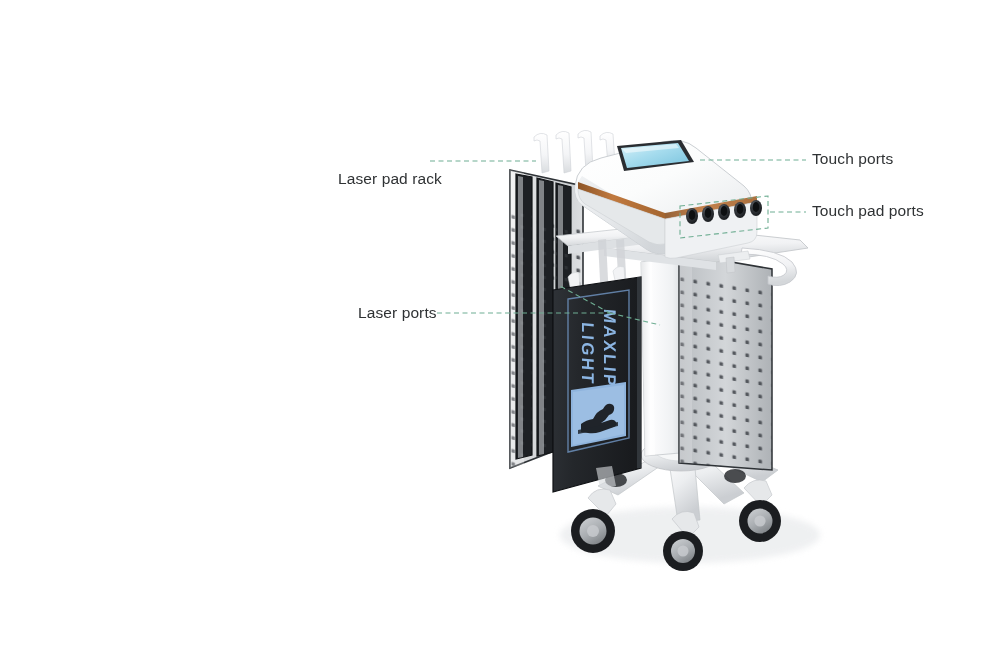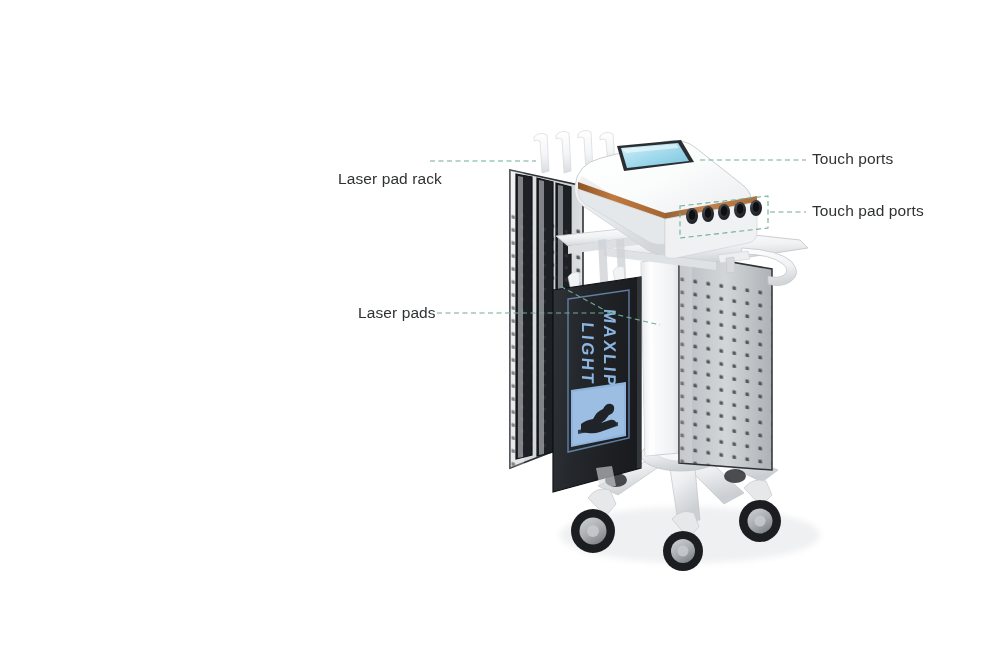--- a/index.html
+++ b/index.html
@@ -368,19 +368,19 @@
       <path d="M610,313 L660,325"></path>
 
       <path d="M700,160 L806,160"></path>
 
       <path d="M770,212 L806,212"></path>
     </g>
   </svg>
 
   <div class="callout-label" id="label-laser-pad-rack">Laser pad rack</div>
 
-  <div class="callout-label" id="label-laser-pads">Laser pads</div>
+  <div class="callout-label" id="label-laser-pads">Laser ports</div>
 
   <div class="callout-label" id="label-touch-screen">Touch ports</div>
 
   <div class="callout-label" id="label-laser-pad-ports">Touch pad ports</div>
 
 </div>
 
 </body></html>

